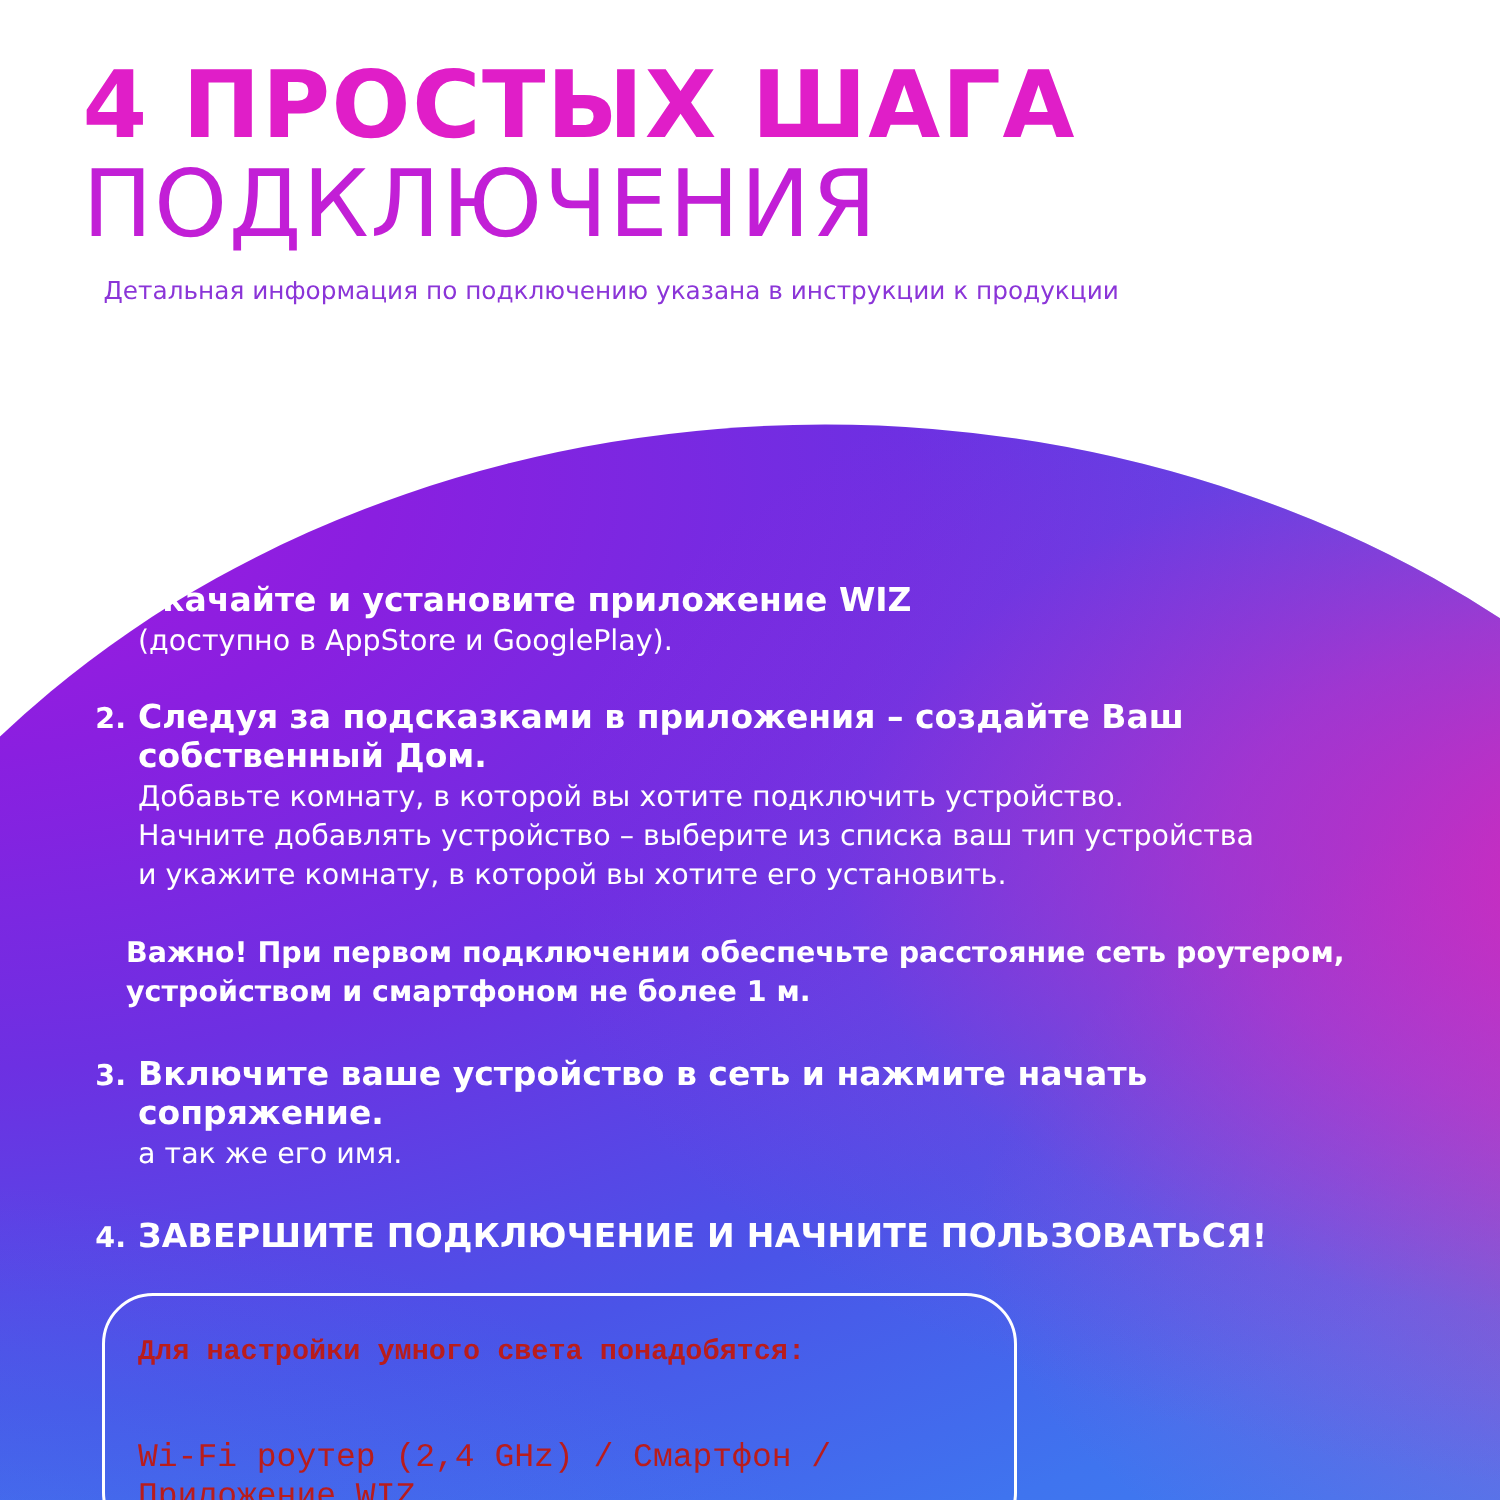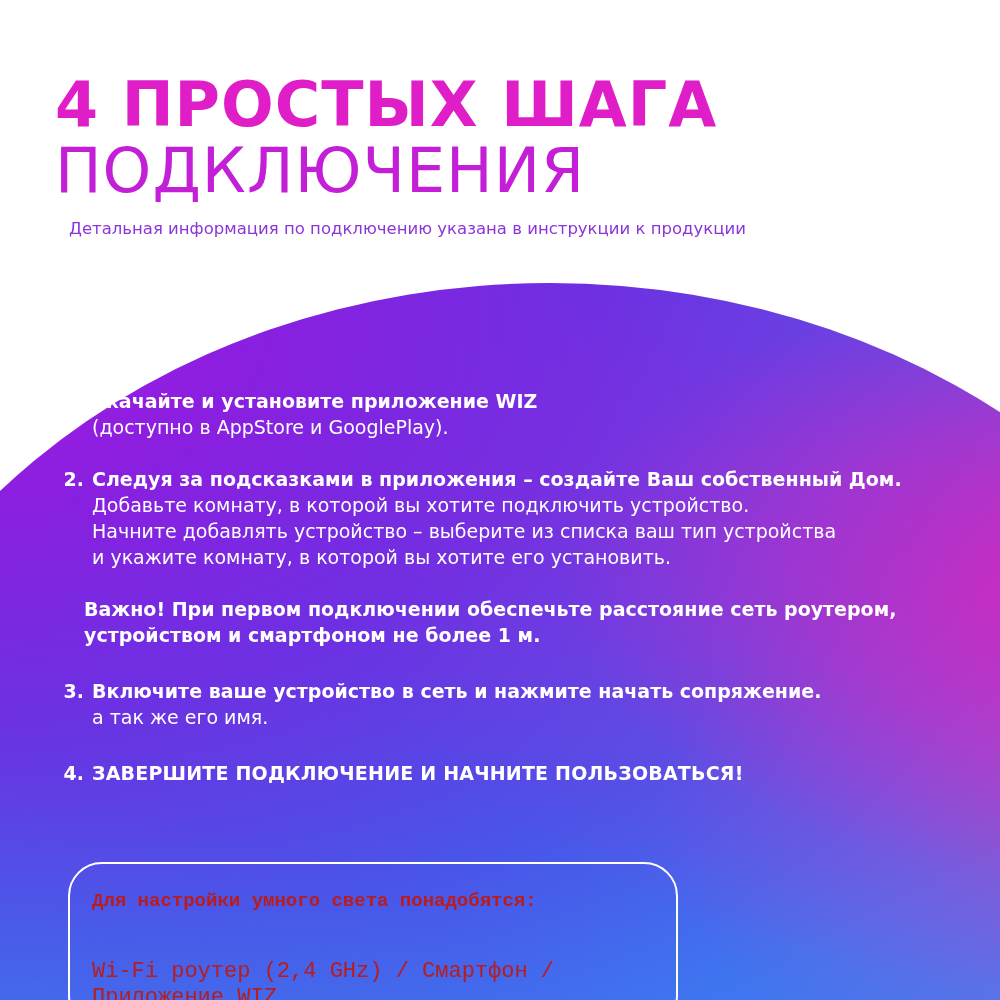--- a/index.html
+++ b/index.html
@@ -28,21 +28,20 @@
     top: 38px;
     width: 900px;
   }
   .title-line1 {
     font-size: 62px;
     line-height: 64px;
     font-weight: 700;
     letter-spacing: 1px;
     color: #e01ec8;
     white-space: nowrap;
-    margin-top: 35px;
   }
   .title-line2 {
     font-size: 62px;
     line-height: 68px;
     font-weight: 400;
     letter-spacing: 1px;
     color: #c21fd6;
     white-space: nowrap;
   }
   .subtitle {
@@ -96,21 +95,21 @@
     font-size: 19px;
     line-height: 26px;
     font-weight: 700;
     text-align: right;
     padding-right: 8px;
   }
   .step-body {
     flex: 1 1 auto;
   }
   .step-head {
-    font-size: 19px;
+    font-size: 22px;
     line-height: 26px;
     font-weight: 700;
   }
   .step-line {
     font-size: 19px;
     line-height: 26px;
     font-weight: 400;
   }
   .note {
     margin: 26px 0 30px 28px;

